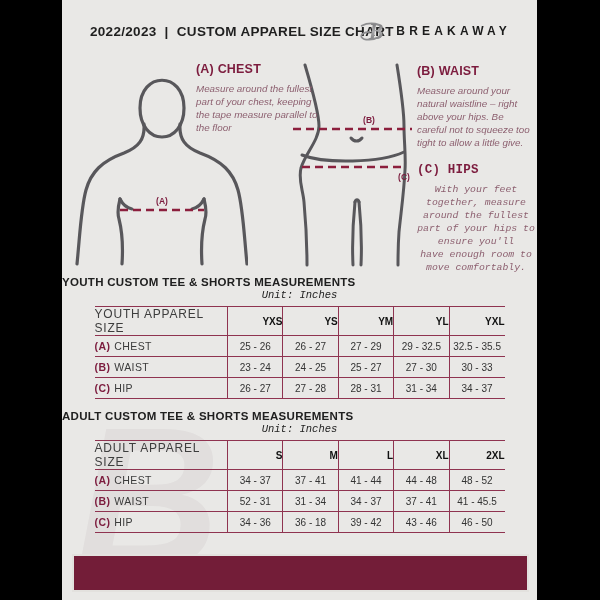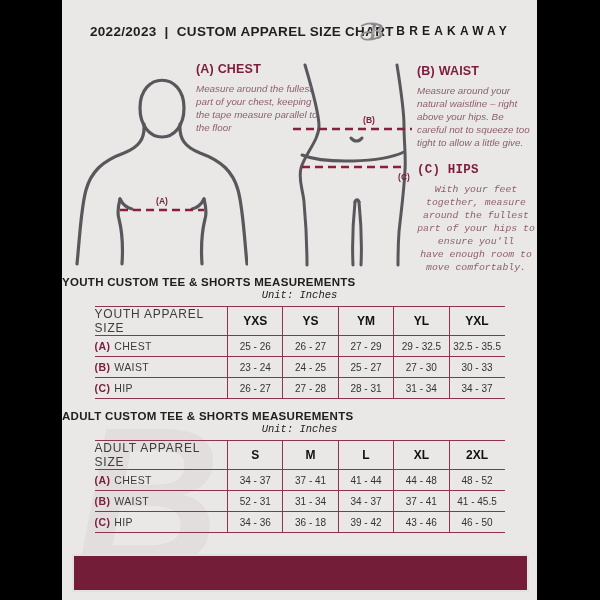--- a/index.html
+++ b/index.html
@@ -44,21 +44,21 @@
   .tbl-unit{text-align:center;font-size:10.5px;font-style:italic;color:#222;margin-top:1px;font-family:Liberation Mono, monospace;}
   table.size-table{width:410px;margin:5px auto 0 auto;border-collapse:collapse;table-layout:fixed;}
   table.size-table col.c-label{width:133px;}
   table.size-table td{padding:0;}
   tr.head-row td{height:24px;}
   tr.data-row td{height:21px;}
   tr{border-top:1.5px solid var(--line);}
   table.size-table{border-bottom:1.5px solid var(--line);}
   td.v{border-left:1.5px solid var(--line);}
   td.label-head{font-size:12px;color:#3d3d3d;letter-spacing:.8px;padding-left:11px;}
-  td.size-head{font-size:12px;font-weight:bold;color:#111;text-align:center;}
+  td.size-head{font-size:10px;font-weight:bold;color:#111;text-align:right;}
   td.label-cell{font-size:10.5px;color:#3b3b3b;padding-left:11px;letter-spacing:.4px;}
   td.label-cell .key{color:var(--maroon-text);font-weight:bold;margin-right:4px;}
   td.val{font-size:10px;color:var(--ink);text-align:center;}
 
   
   .watermark{position:absolute;left:14px;top:398px;font-size:200px;line-height:1;font-weight:bold;font-style:italic;color:rgba(70,45,55,0.05);pointer-events:none;}
 
   
   .footer-bar{position:absolute;left:10px;top:554px;width:457px;height:38px;background:var(--maroon);border:2px solid #e3e1de;}
 </style>

